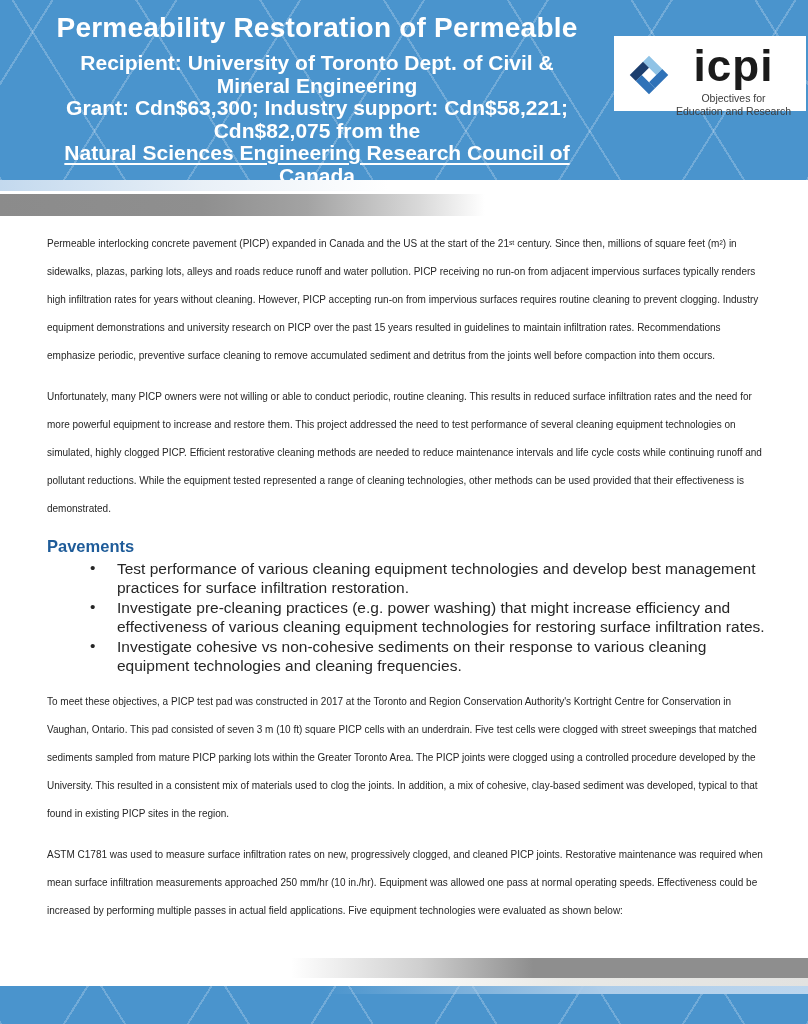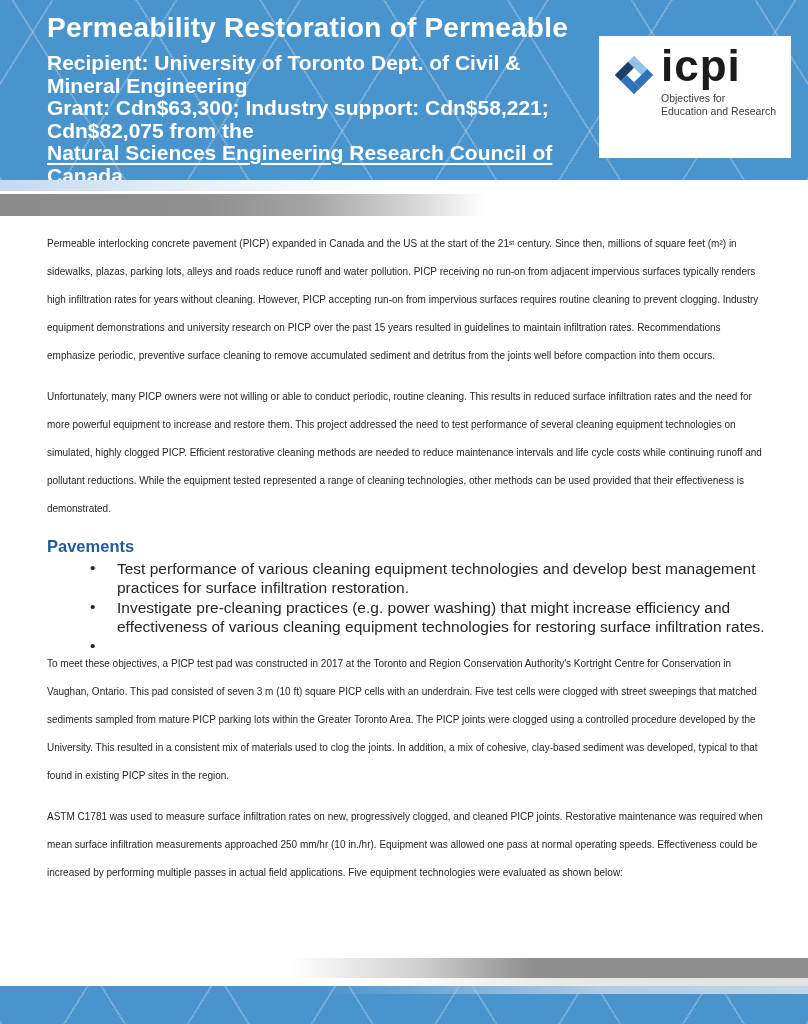--- a/index.html
+++ b/index.html
@@ -11,29 +11,30 @@
     font-family:"Liberation Sans","DejaVu Sans",sans-serif;
     color:#262626;
   }
   
   .hero{
     position:absolute;left:0;top:0;width:808px;height:180px;
     background-color:#4A94CD;
     background-image:
       repeating-linear-gradient(58deg, rgba(255,255,255,.22) 0 2px, transparent 2px 105px),
       repeating-linear-gradient(-58deg, rgba(255,255,255,.22) 0 2px, transparent 2px 105px);
+    text-align: center;
   }
   .hero-inner{position:absolute;left:47px;top:10px;width:540px;color:#ffffff;}
   .hero-title{font-size:28px;font-weight:bold;line-height:35px;letter-spacing:.2px;}
   .hero-sub{margin-top:7px;font-size:21px;font-weight:bold;line-height:22.5px;}
   .hero-sub .underlined{text-decoration:underline;text-underline-offset:3px;text-decoration-thickness:2px;}
   .hero-lastline{display:flex;gap:28px;}
   
   .logo-card{
-    position:absolute;left:599px;top:36px;width:192px;height:122px;
+    position:absolute;left:614px;top:36px;width:192px;height:75px;
     background:#ffffff;display:flex;align-items:flex-start;
   }
   .logo-mark{margin:10px 4px 0 12px;flex:0 0 auto;}
   .logo-text{display:flex;flex-direction:column;margin-top:8px;}
   .logo-brand{font-size:44px;font-weight:bold;line-height:44px;color:#1b1b1b;letter-spacing:1px;}
   .logo-tagline{margin-top:4px;font-size:10.5px;line-height:13px;color:#3c3c3c;}
   
   .ribbon-top-light{
     position:absolute;left:0;top:180px;width:808px;height:11px;
     background:linear-gradient(to right,#C3D9EE 0%,#E9F0F7 25%,#ffffff 48%);
@@ -123,20 +124,21 @@
       <li>
         <span class="bullet">•</span>
         <span>Test performance of various cleaning equipment technologies and develop best management practices for surface infiltration restoration.</span>
       </li>
       <li>
         <span class="bullet">•</span>
         <span>Investigate pre-cleaning practices (e.g. power washing) that might increase efficiency and effectiveness of various cleaning equipment technologies for restoring surface infiltration rates.</span>
       </li>
       <li>
         <span class="bullet">•</span>
+        <span>Investigate cohesive vs non-cohesive sediments on their response to various cleaning equipment technologies and cleaning frequencies.</span>
       </li>
     </ul>
 
     <p class="para">To meet these objectives, a PICP test pad was constructed in 2017 at the Toronto and Region Conservation Authority's Kortright Centre for Conservation in Vaughan, Ontario. This pad consisted of seven 3 m (10 ft) square PICP cells with an underdrain. Five test cells were clogged with street sweepings that matched sediments sampled from mature PICP parking lots within the Greater Toronto Area. The PICP joints were clogged using a controlled procedure developed by the University. This resulted in a consistent mix of materials used to clog the joints. In addition, a mix of cohesive, clay-based sediment was developed, typical to that found in existing PICP sites in the region.</p>
     <p class="para">ASTM C1781 was used to measure surface infiltration rates on new, progressively clogged, and cleaned PICP joints. Restorative maintenance was required when mean surface infiltration measurements approached 250 mm/hr (10 in./hr). Equipment was allowed one pass at normal operating speeds. Effectiveness could be increased by performing multiple passes in actual field applications. Five equipment technologies were evaluated as shown below:</p>
   </div>
 
   <div class="ribbon-bot-gray"></div>
   <div class="ribbon-bot-light"></div>
   <div class="footer-blue">

